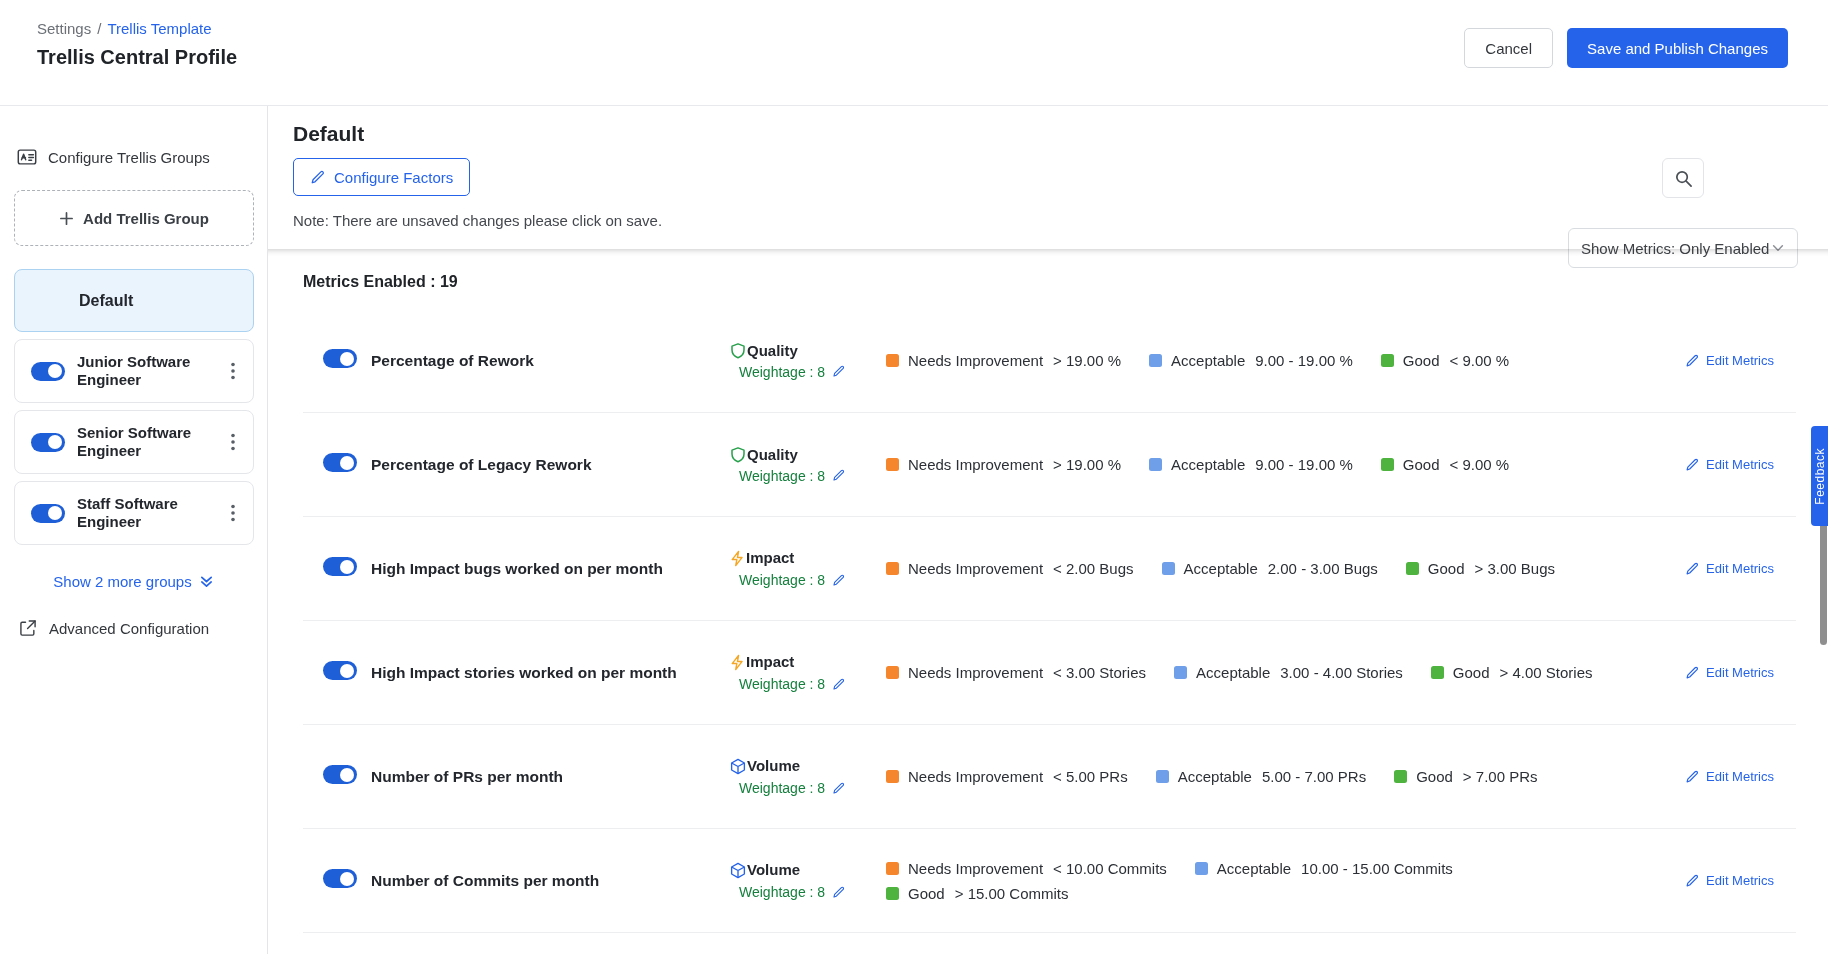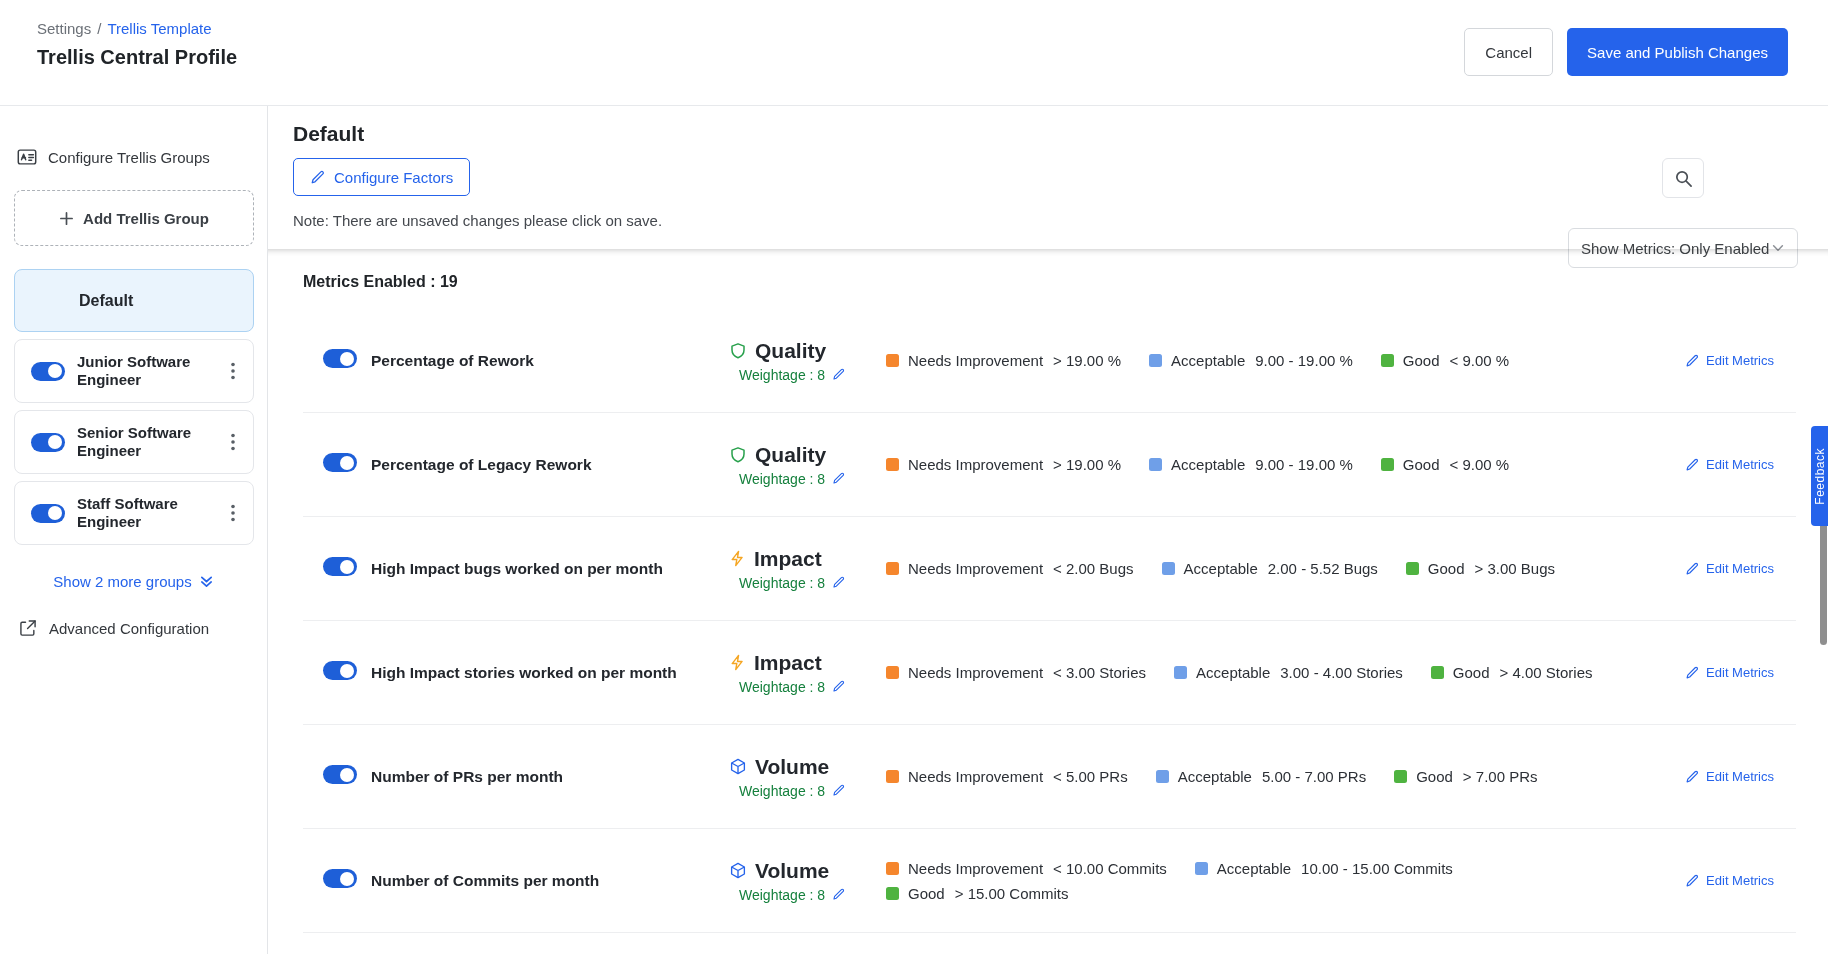--- a/index.html
+++ b/index.html
@@ -10,21 +10,21 @@
   .page { display:flex; flex-direction:column; height:954px; }
 
   
   .top-header { flex:0 0 106px; display:flex; justify-content:space-between;
     padding:20px 40px 0 37px; border-bottom:1px solid #E7E9EC; background:#fff; }
   .breadcrumb { font-size:15px; color:#6B7077; display:flex; gap:6px; align-items:center; }
   .bc-root { color:#6B7077; cursor:pointer; }
   .bc-current { color:#2563EB; cursor:pointer; text-decoration:none; }
   .page-title { margin-top:9px; font-size:20px; font-weight:700; color:#202428; }
   .header-actions { display:flex; gap:14px; align-items:flex-start; padding-top:8px; }
-  .btn { height:48px; padding:0 20px; border-radius:5px; font-size:15px; }
+  .btn { height:40px; padding:0 20px; border-radius:5px; font-size:15px; }
   .btn-secondary { background:#fff; border:1px solid #D4D7DB; color:#33373C; }
   .btn-primary { background:#2563EB; color:#fff; font-weight:500; }
 
   
   .layout { flex:1; display:flex; min-height:0; }
 
   
   .sidebar { width:268px; flex:0 0 268px; border-right:1px solid #E3E5E8;
     padding:40px 14px 0 14px; background:#fff; }
   .sidebar-title-row { display:flex; align-items:center; gap:10px; font-size:15px;
@@ -73,21 +73,21 @@
   .metrics-enabled { padding:24px 0 18px 0; font-size:16px; font-weight:700; color:#202428; }
   .t-head, .t-row { display:grid; grid-template-columns:48px 358px 157px 1fr 132px;
     padding-left:20px; align-items:center; }
   .t-head { padding-top:13px; padding-bottom:13px; border-bottom:1px solid #E2E4E8; }
   .th { display:flex; align-items:center; gap:7px; font-size:15px; font-weight:600;
     color:#44494F; cursor:pointer; }
   .th-metrics { grid-column:1 / 3; }
   .t-row { min-height:104px; border-bottom:1px solid #EDEEF0; }
   .cell-name { font-size:15.5px; font-weight:600; color:#23272D; padding-right:16px; }
   .cell-factor { display:flex; flex-direction:column; gap:4px; }
-  .factor-top { display:flex; align-items:center; gap:8px; font-size:21px; font-weight:600; color:#23272D; }
+  .factor-top { display:flex; gap:0; font-size:15px; font-weight:600; color:#23272D; }
   .factor-weight { display:flex; align-items:center; gap:7px; padding-left:10px;
     font-size:14px; color:#15803d; }
   .edit-weight { color:#2563EB; display:flex; cursor:pointer; }
   .cell-range { display:flex; flex-wrap:wrap; align-items:center; column-gap:28px; row-gap:8px;
     padding-right:12px; }
   .range-item { display:flex; align-items:center; gap:9px; font-size:15px; color:#2C3036; }
   .sq { width:13px; height:13px; border-radius:2.5px; flex:0 0 auto; }
   .sq.ni { background:#F5862D; }
   .sq.acc { background:#6F9FE8; }
   .sq.good { background:#4FB340; }
@@ -374,21 +374,21 @@
             </div>
             <div class="cell-range">
               <div class="range-item">
                   <span class="sq ni"></span>
                   <span>Needs Improvement</span>
                   <span class="r-value">&lt; 2.00 Bugs</span>
                 </div>
               <div class="range-item">
                   <span class="sq acc"></span>
                   <span>Acceptable</span>
-                  <span class="r-value">2.00 - 5.52 Bugs</span>
+                  <span class="r-value">2.00 - 3.00 Bugs</span>
                 </div>
               <div class="range-item">
                   <span class="sq good"></span>
                   <span>Good</span>
                   <span class="r-value">&gt; 3.00 Bugs</span>
                 </div>
             </div>
             <div class="cell-edit">
               <span class="icon">
                 <svg width="14" height="14" viewBox="0 0 20 20" fill="none" stroke="#2563EB" stroke-width="1.7" stroke-linecap="round" stroke-linejoin="round">

